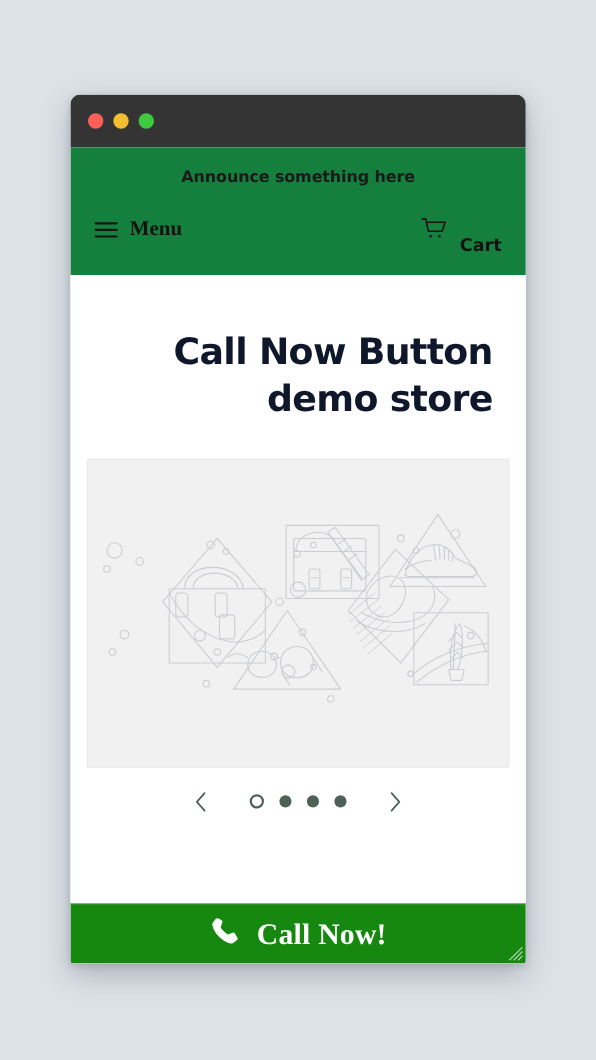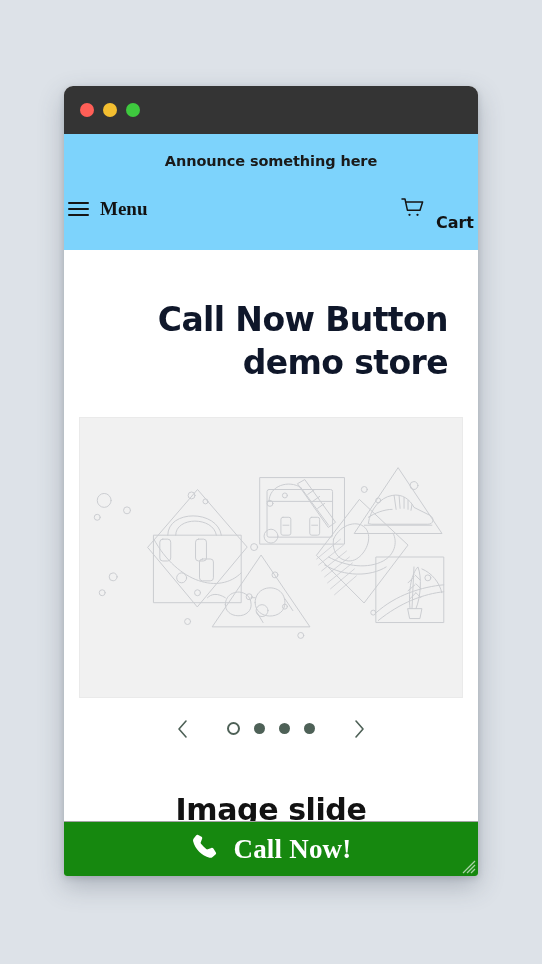--- a/index.html
+++ b/index.html
@@ -41,37 +41,37 @@
     width: 14px; height: 14px;
     border-radius: 50%;
     display: block;
   }
   .dot.red    { background: #ff5f57; }
   .dot.yellow { background: #f3be30; }
   .dot.green  { background: #3ec93e; }
 
   
   #store-header {
-    background: #7dd3fc;
+    background: #15803d;
     padding-top: 0;
   }
   #announcement-bar {
     text-align: center;
     font-size: 14.5px;
     font-weight: bold;
     color: #1a1a1a;
     letter-spacing: -0.1px;
     padding: 19px 10px 11px;
     font-family: "DejaVu Sans", sans-serif;
   }
   #nav-bar {
     display: flex;
     align-items: center;
     justify-content: space-between;
-    padding: 6px 4px 18px;
+    padding: 6px 22px 18px;
   }
   #menu-button, #cart-button {
     display: flex;
     align-items: center;
     gap: 11px;
     cursor: pointer;
     background: none;
     border: none;
   }
   #hamburger-icon {
@@ -379,21 +379,20 @@
 
         <button class="arrow-btn">
           <span>
             <svg width="14" height="20" viewBox="0 0 14 20" fill="none" stroke="#4e6157" stroke-width="1.6" stroke-linecap="round" stroke-linejoin="round">
               <path d="M4 2 L11 10 L4 18"></path>
             </svg>
           </span>
         </button>
       </div>
 
-      <div id="slide-caption">Image slide</div>
     </div>
   </div>
 
   <div id="call-now-bar">
     <span id="phone-icon">
       <svg width="30" height="30" viewBox="0 0 24 24" fill="#ffffff">
         <path d="M6.6 2.3c-.5-.3-1.2-.2-1.6.3L3.1 4.9c-.6.7-.8 1.6-.6 2.5.7 3 2.4 5.9 4.8 8.3s5.3 4.1 8.3 4.8c.9.2 1.8 0 2.5-.6l2.3-1.9c.5-.4.6-1.1.3-1.6l-2-3.2c-.3-.5-1-.7-1.6-.5l-2.9 1.1c-.4.2-.9.1-1.2-.2-1.6-1.3-2.9-2.6-4.2-4.2-.3-.3-.4-.8-.2-1.2l1.1-2.9c.2-.6 0-1.3-.5-1.6L6.6 2.3z"></path>
       </svg>
     </span>
     <span id="call-now-label">Call Now!</span>

